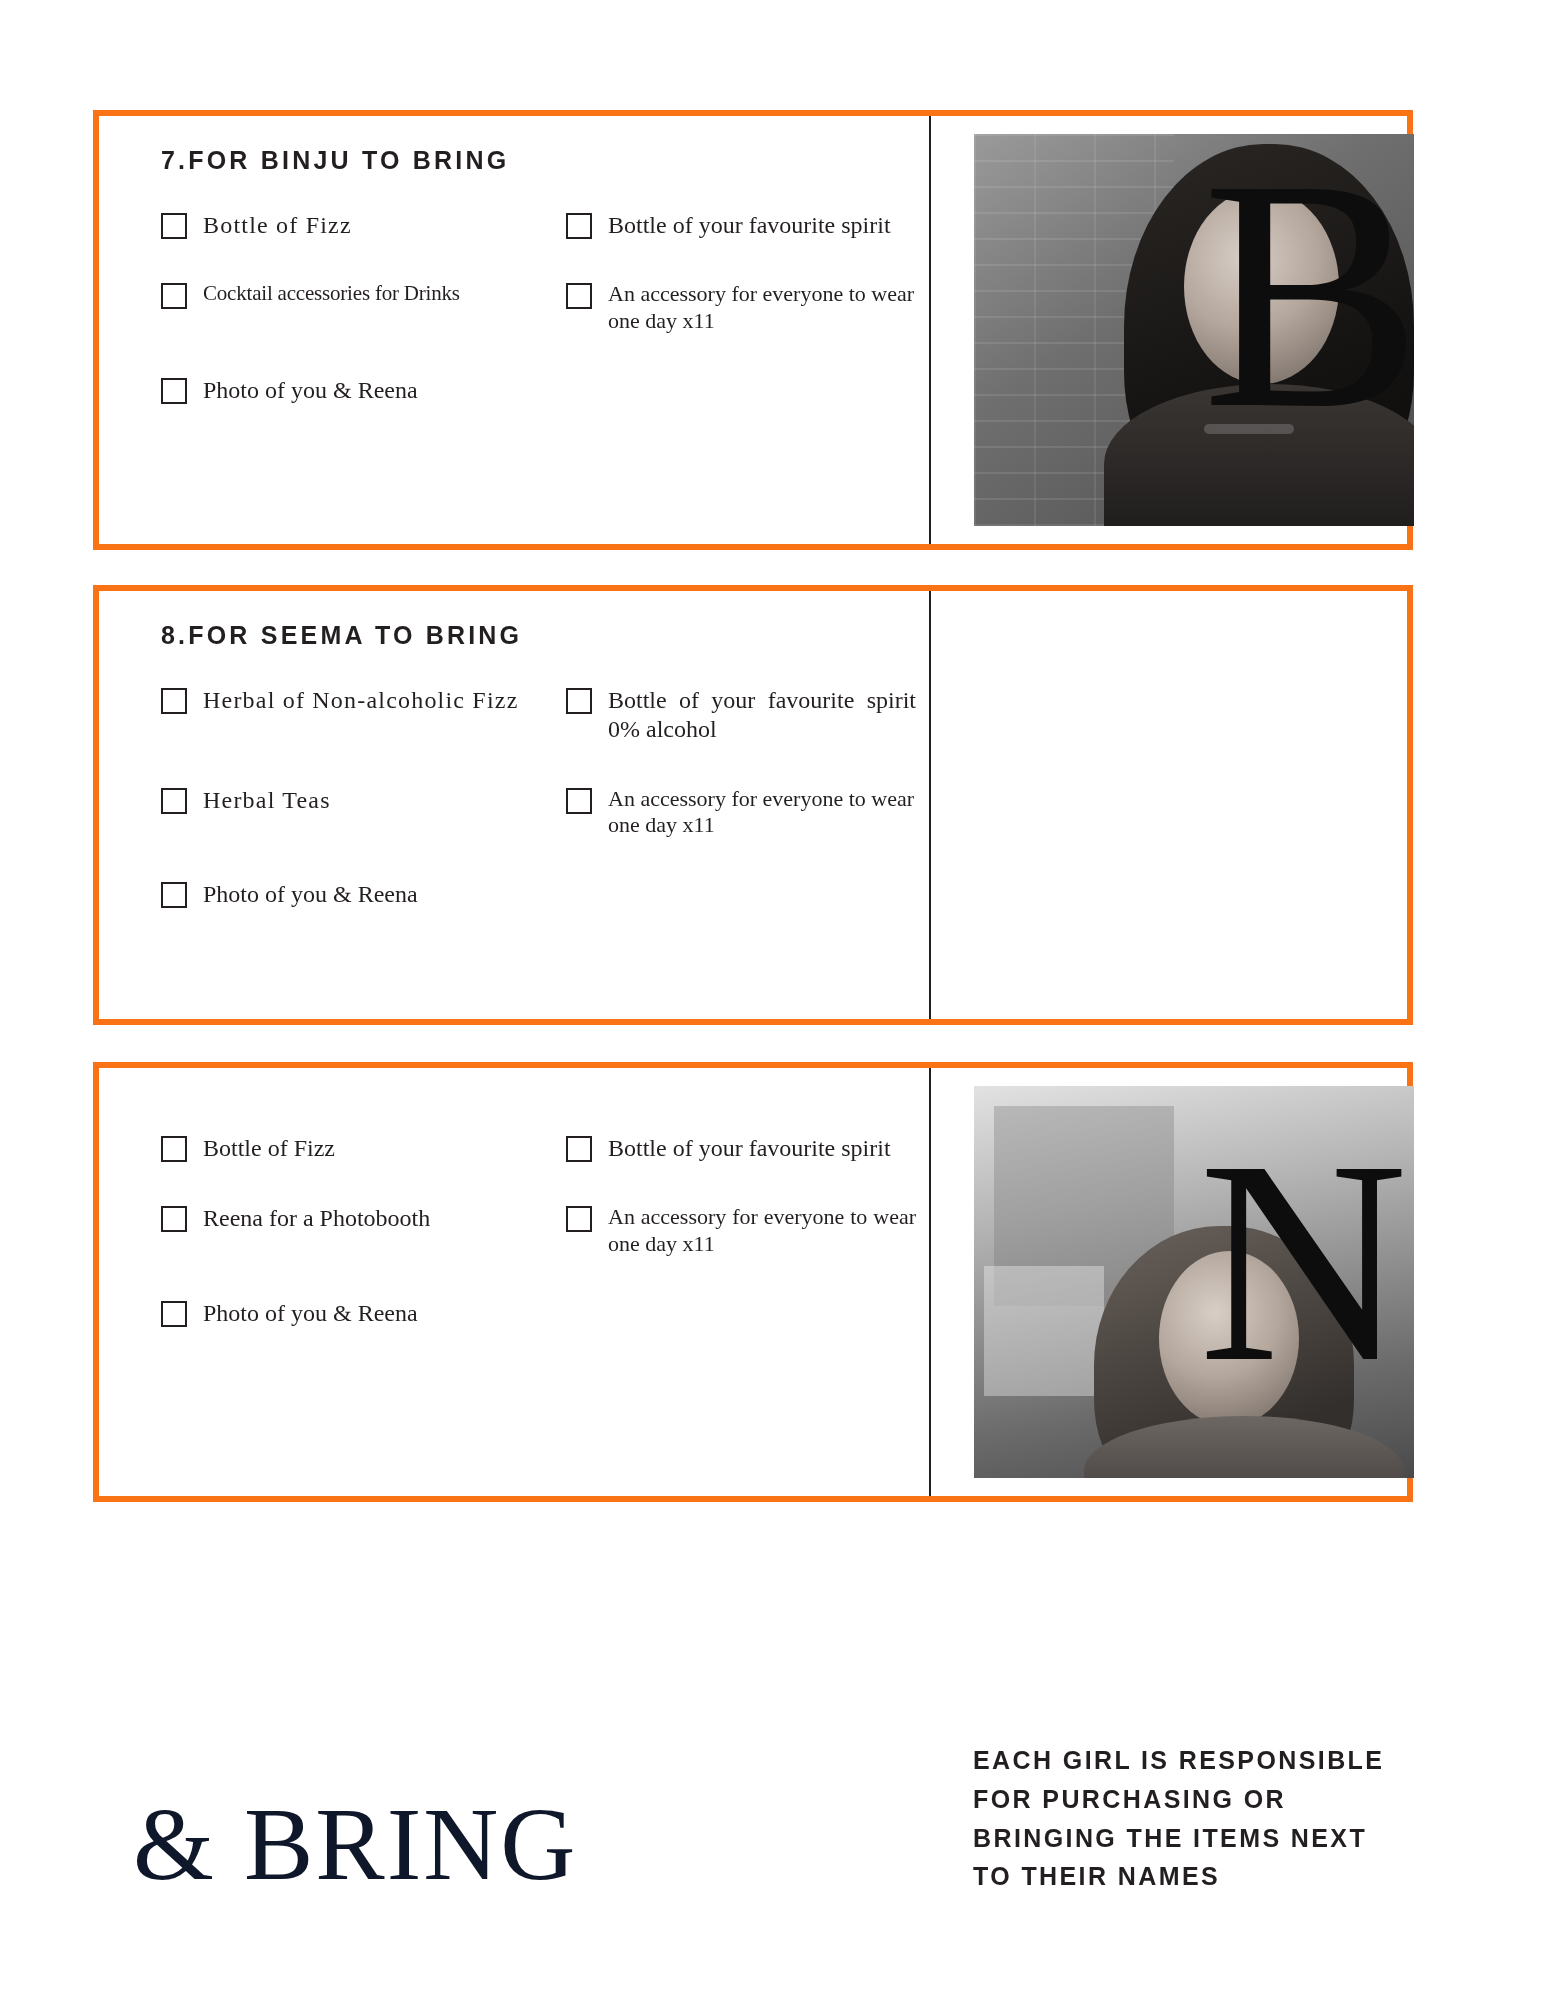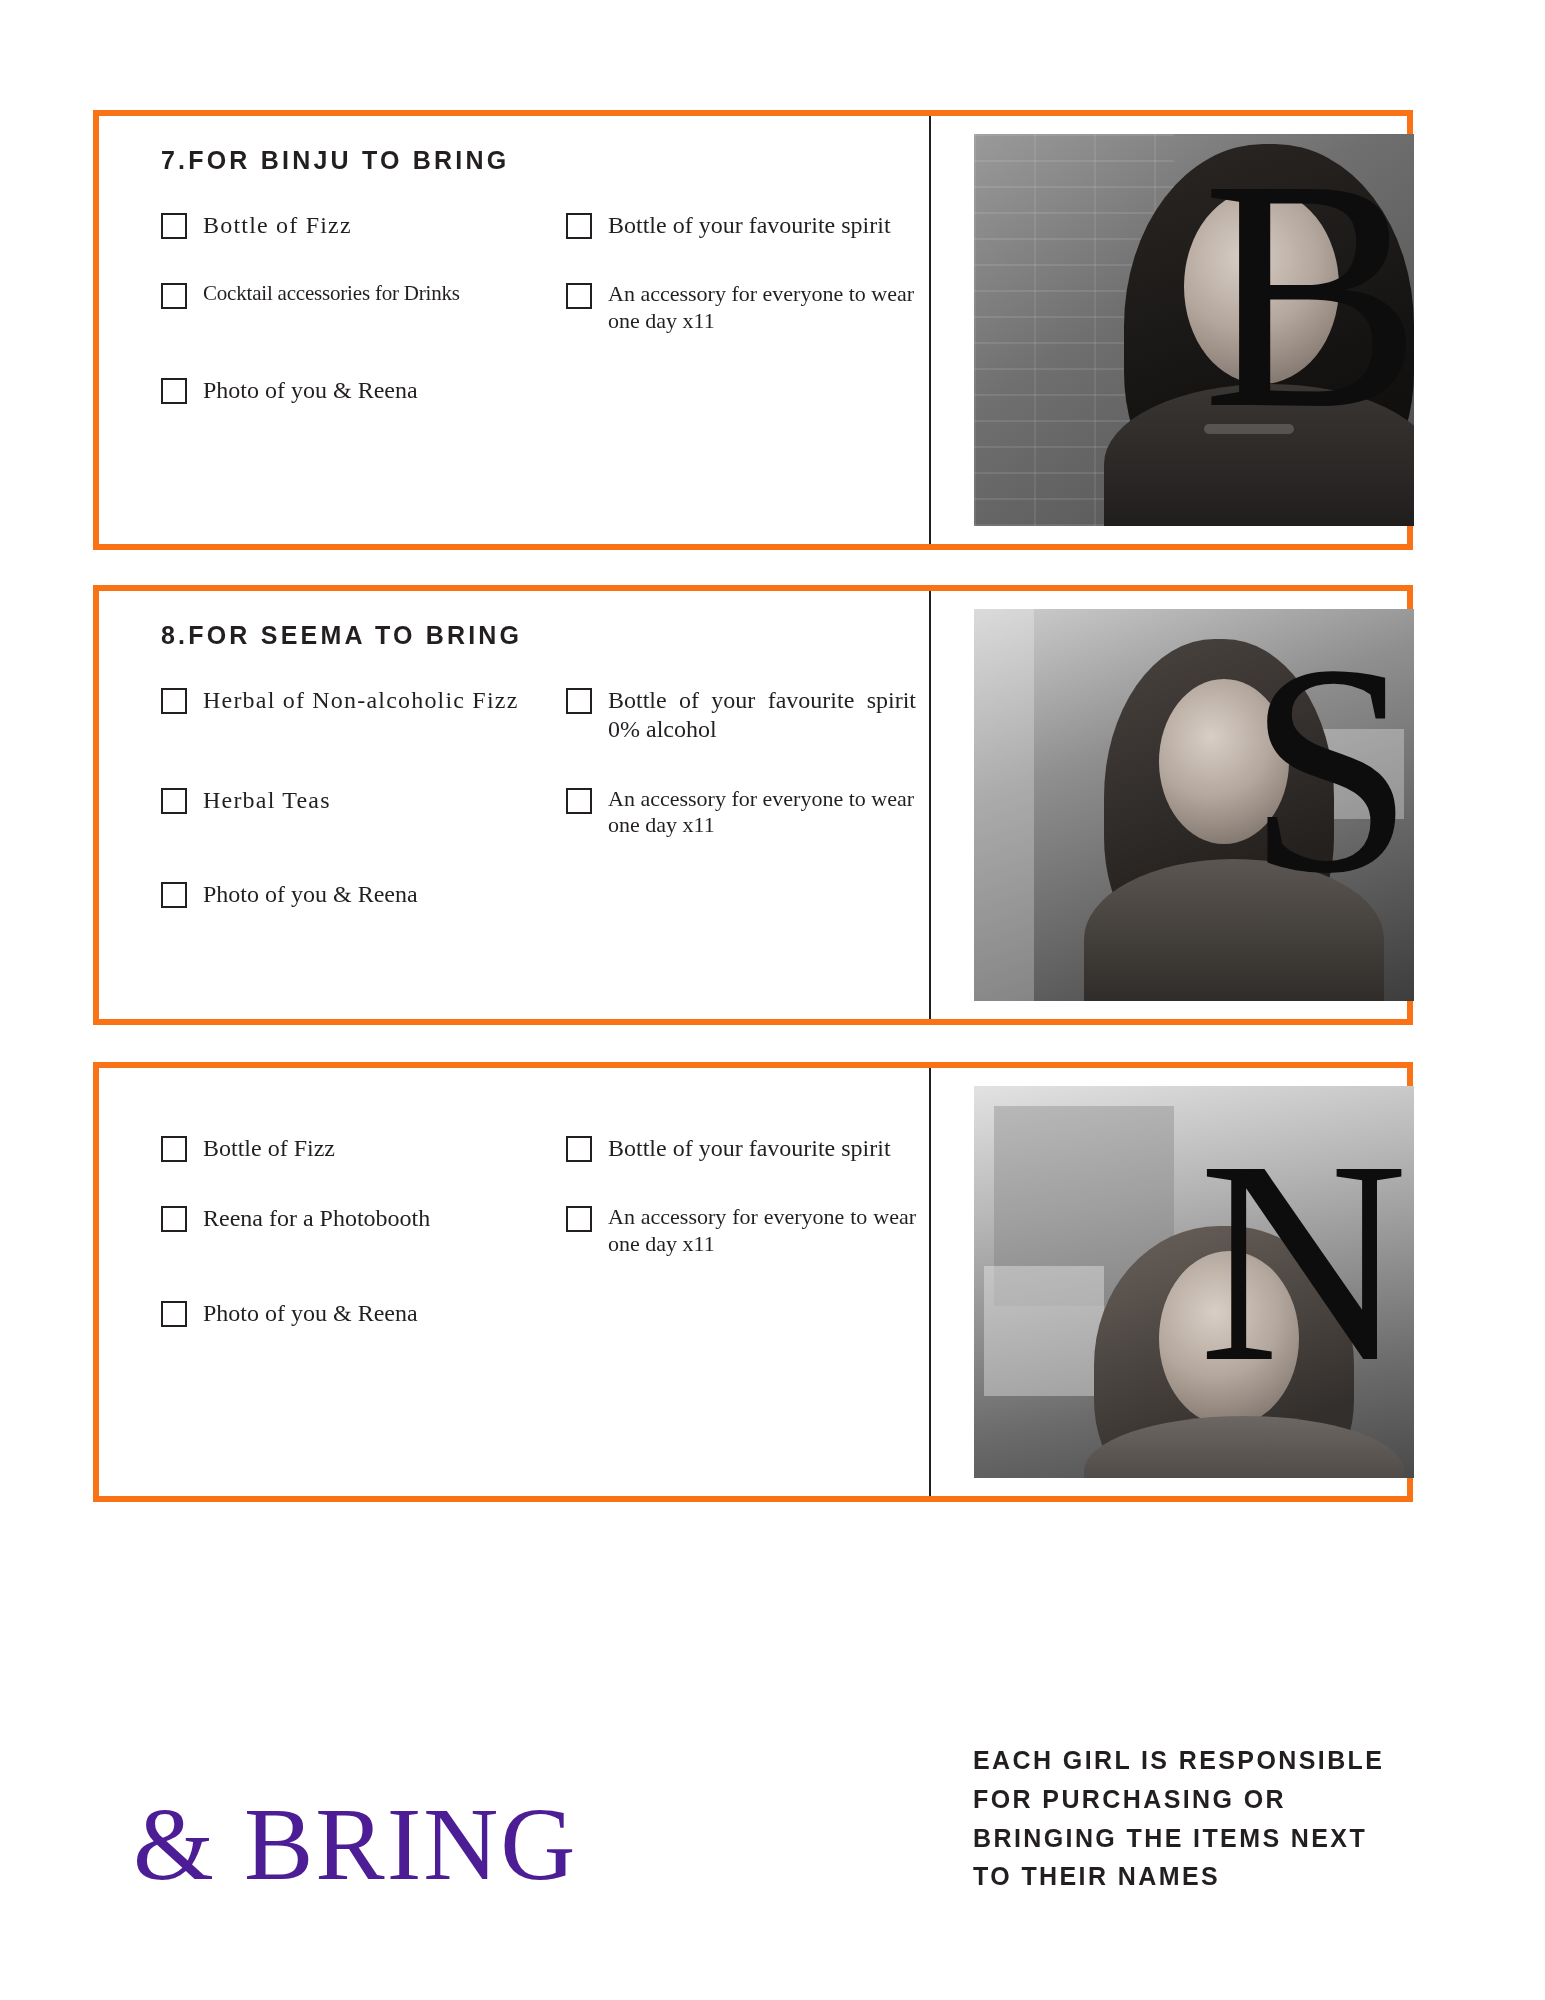--- a/index.html
+++ b/index.html
@@ -181,21 +181,21 @@
     color: #0d0d0d;
     position: absolute;
     left: 72px;
     top: 0;
   }
   .logo-bring {
     font-family: "Liberation Serif", serif;
     font-size: 104px;
     line-height: 1;
     letter-spacing: 2px;
-    color: #4c1d95;
+    color: #0f172a;
     position: absolute;
     left: 40px;
     top: 92px;
   }
   .footer-note {
     flex: 1 1 auto;
     font-family: "Liberation Sans", sans-serif;
     font-size: 25px;
     font-weight: bold;
     letter-spacing: 2.4px;
@@ -246,21 +246,21 @@
         <div class="brick" style="left:0; top:0; width:200px; height:100%;"></div>
         <div class="hair" style="left:150px; top:10px; width:290px; height:380px;"></div>
         <div class="head" style="left:210px; top:55px; width:155px; height:195px;"></div>
         <div class="body-shape" style="left:130px; top:250px; width:330px; height:160px;"></div>
         <div class="soft-rect" style="left:230px; top:290px; width:90px; height:10px; border-radius:6px;"></div>
         <span class="monogram" style="right:-8px; top:28px; font-size:330px;">B</span>
       </div>
     </div>
   </div>
 
-  <div class="card" style="top:585px; height:440px;">
+  <div class="card" style="top:585px; height:440px;flex-direction:column;">
     <div class="card-left">
       <h2 class="card-title">8.FOR SEEMA TO BRING</h2>
 
       <div class="checklist">
         <div class="check-item col1">
           <span class="checkbox"></span>
           <span class="check-label justify spaced">Herbal of Non-alcoholic Fizz</span>
         </div>
         <div class="check-item col2">
           <span class="checkbox"></span>

